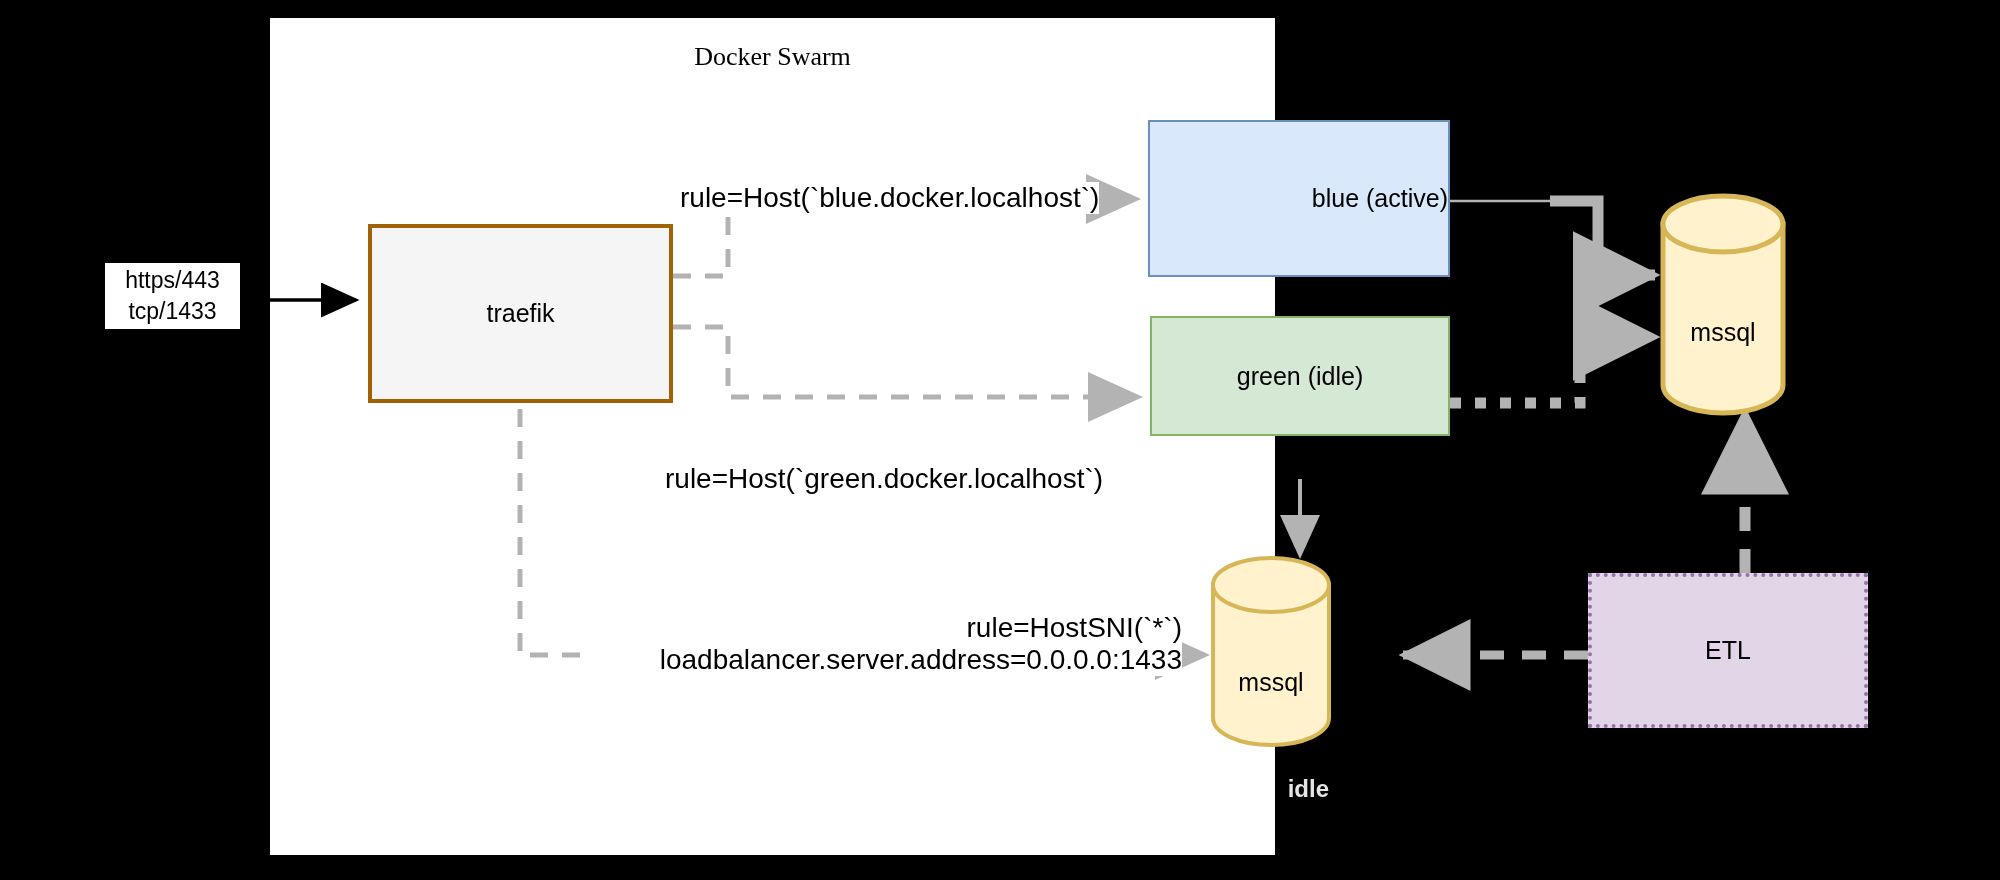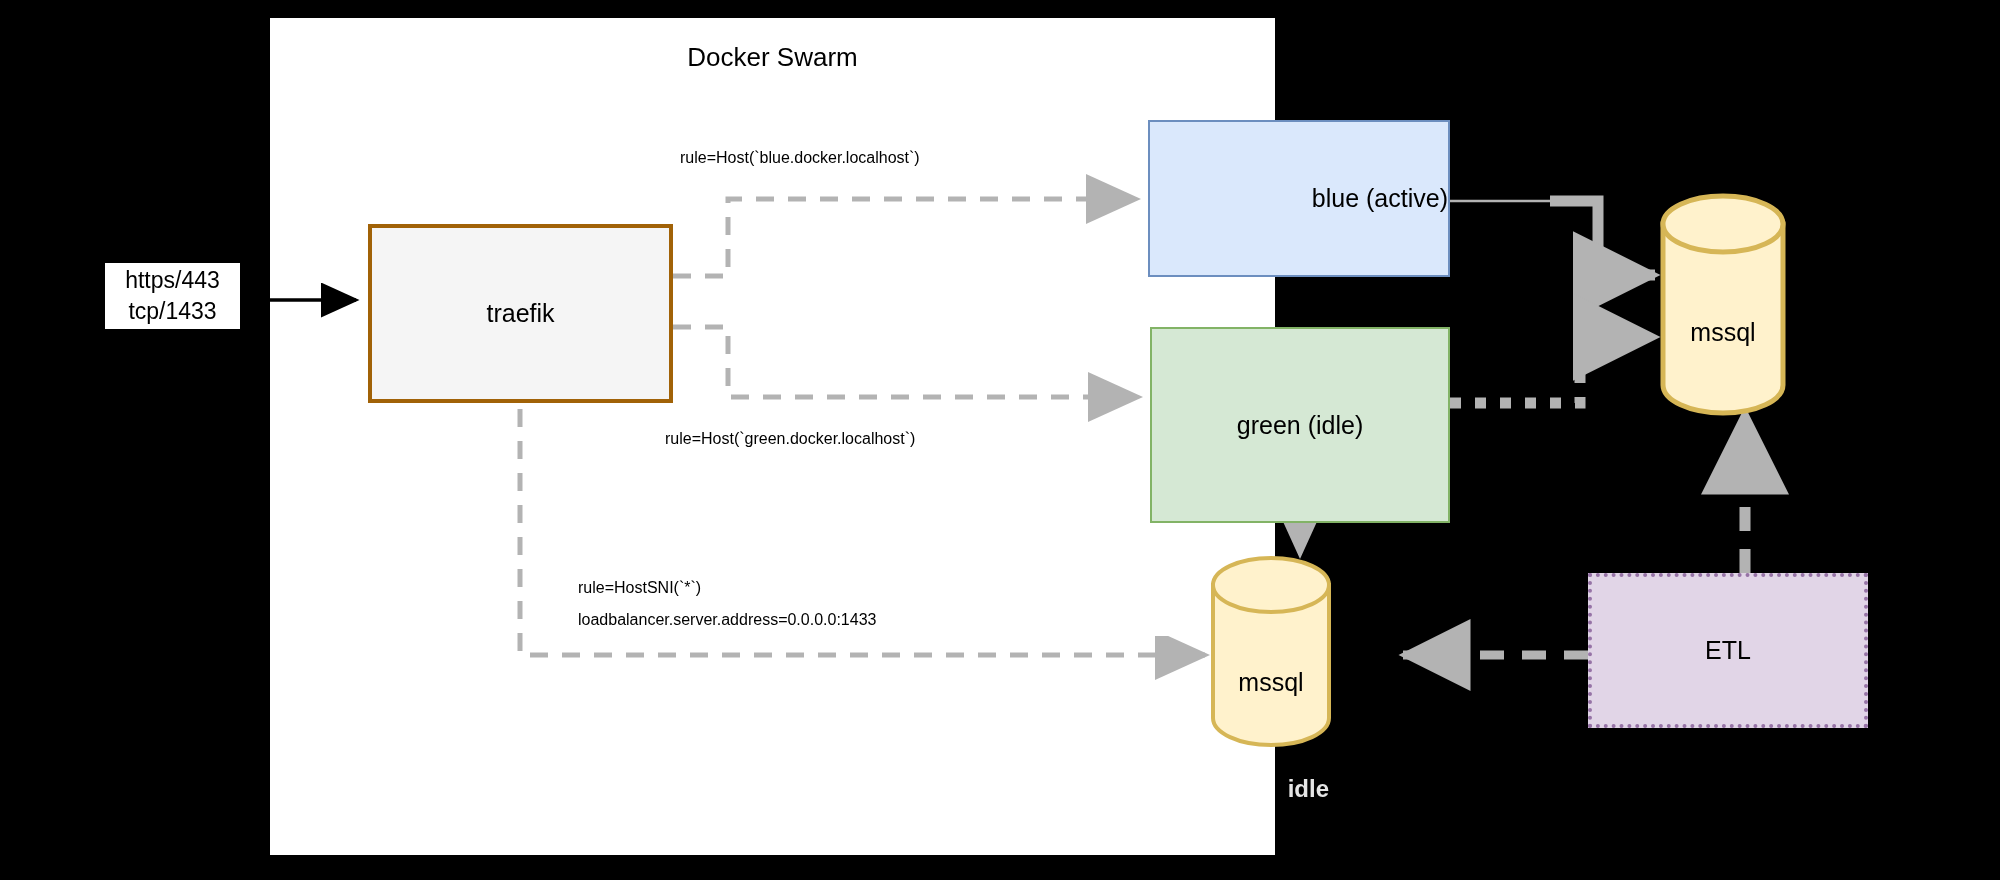--- a/index.html
+++ b/index.html
@@ -27,20 +27,21 @@
   .swarm-title {
     position: absolute;
     left: 270px;
     top: 42px;
     width: 1005px;
     text-align: center;
     font-size: 26px;
     color: #000000;
     line-height: 30px;
     white-space: nowrap;
+    font-family: Liberation Serif, serif;
   }
   
   .node {
     position: absolute;
     box-sizing: border-box;
     display: flex;
     align-items: center;
     justify-content: center;
     font-size: 25px;
     color: #000000;
@@ -58,23 +59,23 @@
     left: 1148px;
     top: 120px;
     width: 302px;
     height: 157px;
     background: #dae8fc;
     border: 2px solid #6c8ebf;
     justify-content: flex-end;
   }
   .node-green {
     left: 1150px;
-    top: 327px;
+    top: 316px;
     width: 300px;
-    height: 196px;
+    height: 120px;
     background: #d5e8d4;
     border: 2px solid #82b366;
   }
   .node-etl {
     left: 1588px;
     top: 573px;
     width: 280px;
     height: 155px;
     background: #e1d5e7;
     border: 4px dotted #9673a6;
@@ -105,26 +106,27 @@
     position: absolute;
     font-size: 25px;
     color: #000000;
     text-align: center;
     width: 100%;
     white-space: nowrap;
   }
   
   .edge-label {
     position: absolute;
-    font-size: 16px;
+    font-size: 28px;
     color: #000000;
     background: #ffffff;
     white-space: nowrap;
     line-height: 32px;
-    text-align: left;
+    text-align: right;
+    margin-top: 40px;
   }
   svg.overlay {
     position: absolute;
     left: 0;
     top: 0;
     width: 2000px;
     height: 880px;
     pointer-events: none;
   }
 </style>
@@ -221,18 +223,18 @@
   <div class="cyl-text" style="left:1663px; top:318px; width:120px;">mssql</div>
 
   <div class="cyl-text" style="left:1213px; top:668px; width:116px;">mssql</div>
 
   <div class="cyl-caption" style="left:1213px; top:775px; width:116px;">idle</div>
 
   <div class="edge-label" style="left:680px; top:142px;">rule=Host(`blue.docker.localhost`)</div>
 
   <div class="edge-label" style="left:665px; top:423px;">rule=Host(`green.docker.localhost`)</div>
 
-  <div class="edge-label" style="left:578px; top:572px; width:590px;">
+  <div class="edge-label" style="left:592px; top:572px; width:590px;">
     <div>rule=HostSNI(`*`)</div>
     <div>loadbalancer.server.address=0.0.0.0:1433</div>
   </div>
 
 </div>
 
 </body></html>

